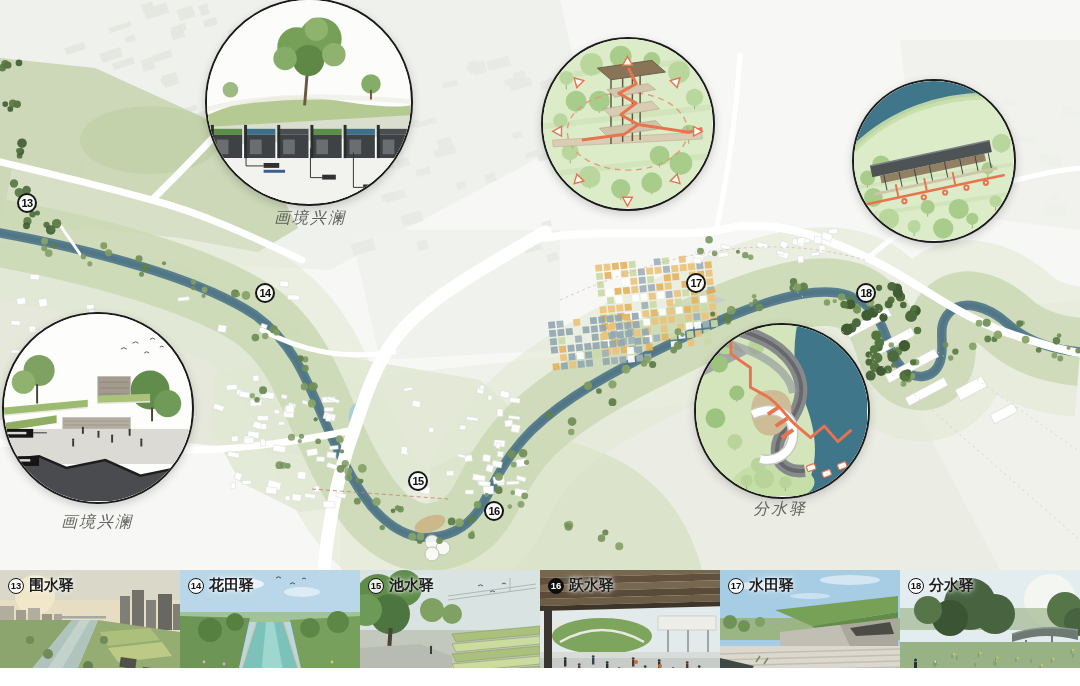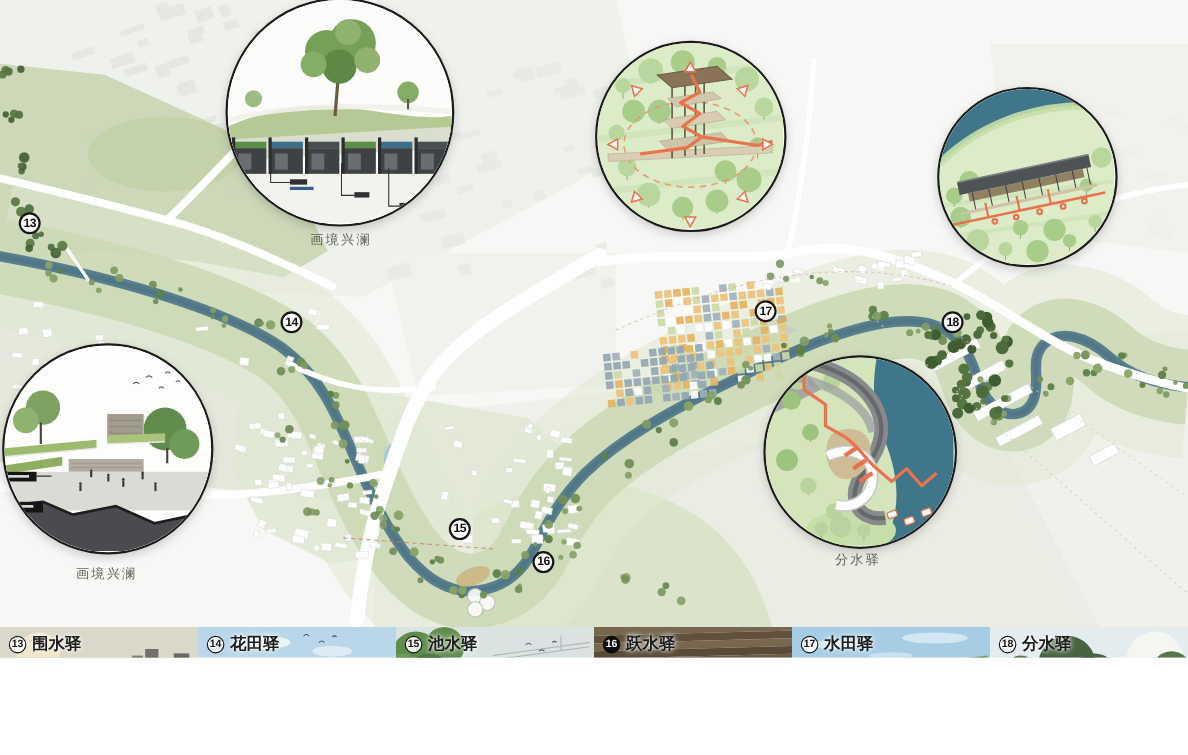--- a/index.html
+++ b/index.html
@@ -1,22 +1,22 @@
 <!DOCTYPE html>
 <html><head>
 <meta charset="utf-8">
 <style>
   html,body{margin:0;padding:0;background:#fff;font-family:"Liberation Sans","DejaVu Sans",sans-serif;}
-  .stage{position:relative;width:1080px;height:598px;overflow:hidden;background:#fff;}
+  .stage{position:relative;width:1080px;height:668px;overflow:hidden;background:#fff;}
   .map-area{position:absolute;left:0;top:0;width:1080px;height:570px;}
   .badge{position:absolute;width:20px;height:20px;box-sizing:border-box;border:2px solid #161616;border-radius:50%;
          background:rgba(255,255,255,.93);color:#0e0e0e;font-size:11px;font-weight:bold;
          display:flex;align-items:center;justify-content:center;letter-spacing:-.5px;z-index:30;}
-  .caption{position:absolute;transform:translate(-50%,-50%);font-size:12px;color:#53544e;letter-spacing:2px;
-           opacity:.9;white-space:nowrap;z-index:25;}
+  .caption{position:absolute;transform:translate(-50%,-50%);font-size:16px;color:#53544e;letter-spacing:2px;
+           opacity:.9;white-space:nowrap;z-index:25;font-style:italic;}
   .callout{position:absolute;box-sizing:border-box;border:2.5px solid #1b1b1b;border-radius:50%;overflow:hidden;
            background:#fff;box-shadow:0 3px 9px rgba(50,50,50,.22);z-index:20;}
   .callout svg{display:block;}
   .strip{position:absolute;left:0;top:570px;width:1080px;height:116px;display:flex;z-index:40;}
   .thumb{position:relative;width:180px;height:116px;overflow:hidden;}
   .thumb svg{display:block;}
   .tlabel{position:absolute;top:6px;left:8px;display:flex;align-items:center;gap:5px;
           color:#1d1d1d;font-size:15px;font-weight:bold;
           text-shadow:0 0 3px rgba(255,255,255,.95),0 0 7px rgba(255,255,255,.75);z-index:5;}
   .tl-badge{width:16px;height:16px;box-sizing:border-box;border:1.6px solid #141414;border-radius:50%;

